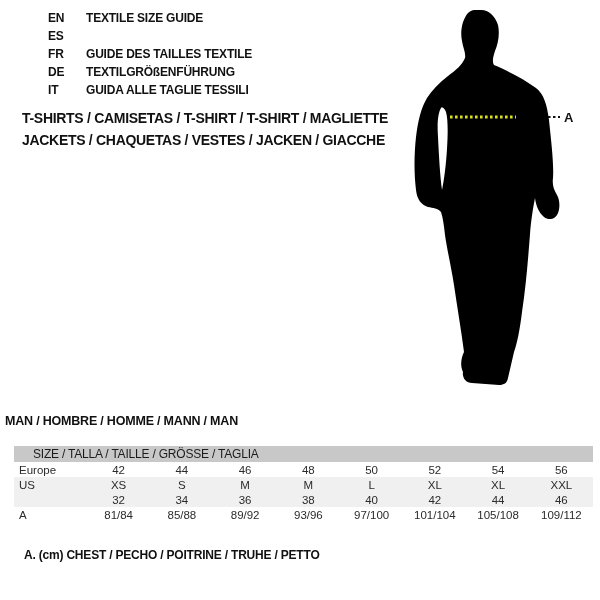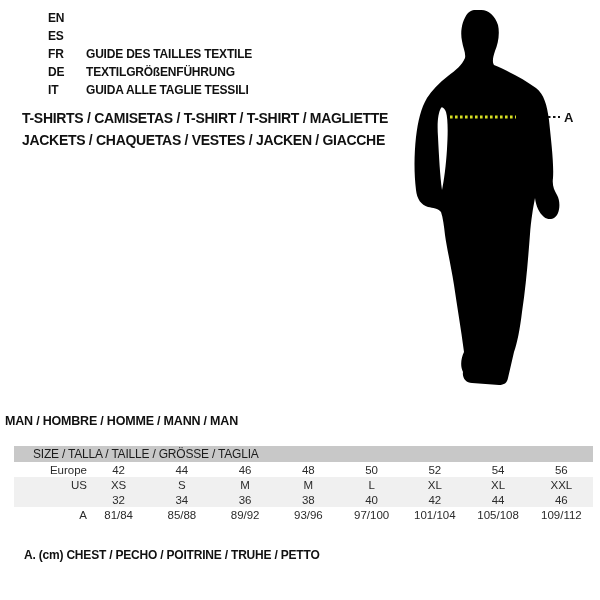--- a/index.html
+++ b/index.html
@@ -18,34 +18,35 @@
   
   .section-title{position:absolute;left:5px;top:414px;font-size:12.5px;font-weight:bold;
                  letter-spacing:-0.2px;white-space:nowrap;}
   
   .size-table{position:absolute;left:14px;top:446px;width:579px;}
   .table-header{height:16px;line-height:16px;background:#c8c8c8;padding-left:19px;
                 font-size:12px;font-weight:normal;letter-spacing:-0.2px;color:#1c1c1c;}
   table.sizes{width:100%;border-collapse:collapse;table-layout:fixed;}
   table.sizes td{height:15px;font-size:11.5px;color:#2b2b2b;text-align:center;
                  padding:0;vertical-align:middle;white-space:nowrap;}
-  table.sizes td.row-label{width:68px;text-align:right;padding-left:5px;margin-left:40px;}
+  table.sizes td.row-label{width:68px;text-align:left;padding-left:5px;margin-left:40px;}
   tr.stripe{background:#f0f0f0;}
   
   .footnote{position:absolute;left:24px;top:548px;font-size:12px;font-weight:bold;
             letter-spacing:-0.2px;white-space:nowrap;}
 </style>
 </head>
 <body>
 
 <div class="canvas">
 
   <div class="lang-list">
     <div class="lang-row">
       <span class="lang-code">EN</span>
+      <span class="lang-text">TEXTILE SIZE GUIDE</span>
     </div>
     <div class="lang-row">
       <span class="lang-code">ES</span>
     </div>
     <div class="lang-row">
       <span class="lang-code">FR</span>
       <span class="lang-text">GUIDE DES TAILLES TEXTILE</span>
     </div>
     <div class="lang-row">
       <span class="lang-code">DE</span>

